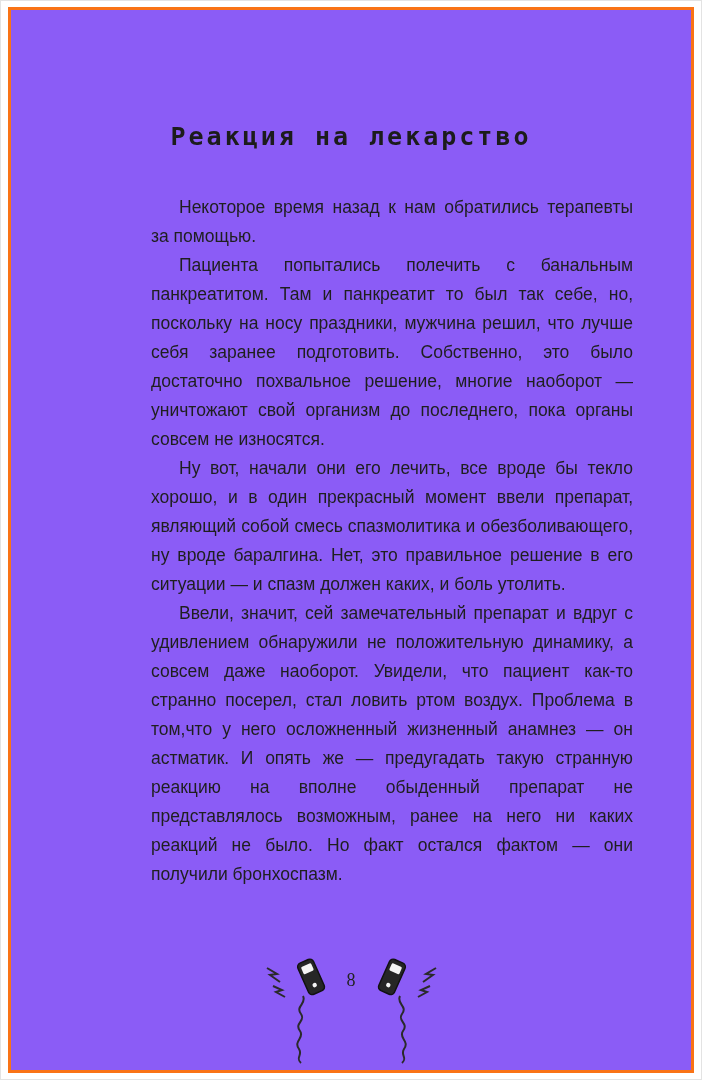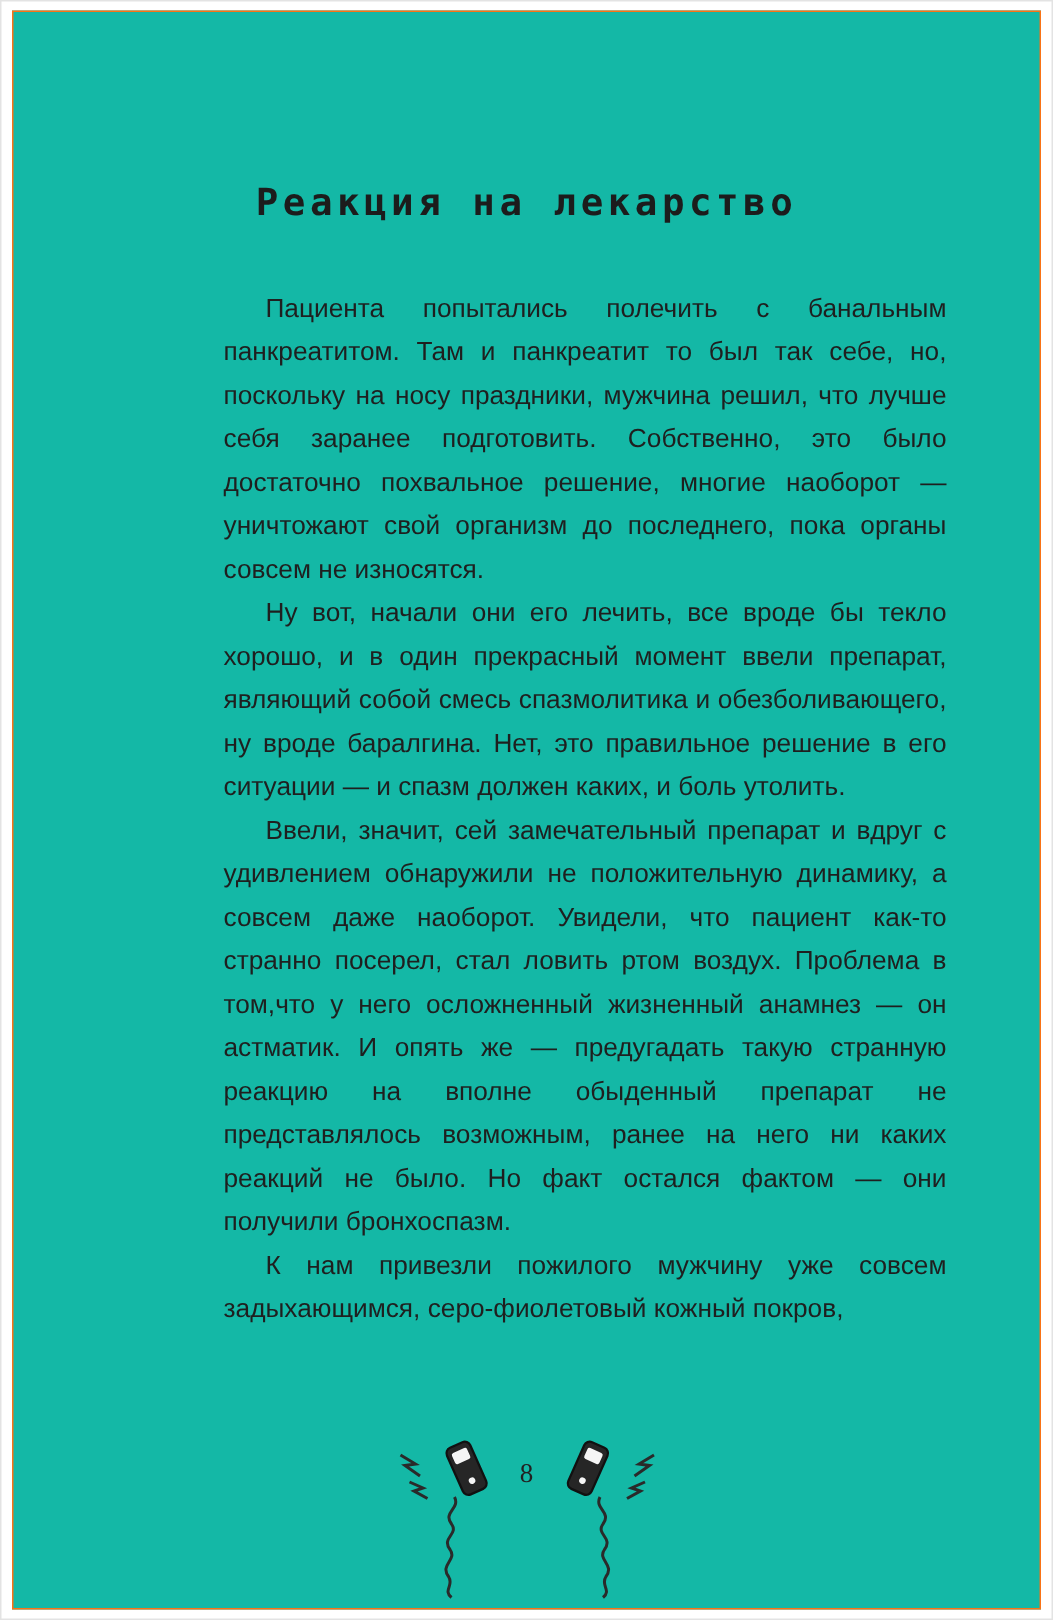--- a/index.html
+++ b/index.html
@@ -17,22 +17,22 @@
     overflow: hidden;
     box-sizing: border-box;
     border: 1px solid #e3e3e3;
   }
   .page-inner {
     position: absolute;
     top: 6px;
     left: 7px;
     right: 7px;
     bottom: 6px;
-    border: 1px solid #f97316;
-    background: #14b8a6;
+    border: 3px solid #f97316;
+    background: #8b5cf6;
   }
   .chapter-title {
     margin: 0;
     padding-top: 112px;
     text-align: center;
     font-family: "DejaVu Sans Mono", monospace;
     font-size: 25px;
     font-weight: bold;
     letter-spacing: 3px;
     color: #1c1c1c;
@@ -79,24 +79,24 @@
 </style>
 </head>
 <body>
 
 <div class="scan-frame">
   <div class="page-inner">
 
     <h1 class="chapter-title">Реакция на лекарство</h1>
 
     <div class="text-block">
+      <p>Некоторое время назад к нам обратились терапевты за помощью.</p>
       <p>Пациента попытались полечить с банальным панкреатитом. Там и панкреатит то был так себе, но, поскольку на носу праздники, мужчина решил, что лучше себя заранее подготовить. Собственно, это было достаточно похвальное решение, многие наоборот — уничтожают свой организм до последнего, пока органы совсем не износятся.</p>
       <p>Ну вот, начали они его лечить, все вроде бы текло хорошо, и в один прекрасный момент ввели препарат, являющий собой смесь спазмолитика и обезболивающего, ну вроде баралгина. Нет, это правильное решение в его ситуации — и спазм должен каких, и боль утолить.</p>
       <p>Ввели, значит, сей замечательный препарат и вдруг с удивлением обнаружили не положительную динамику, а совсем даже наоборот. Увидели, что пациент как-то странно посерел, стал ловить ртом воздух. Проблема в том,что у него осложненный жизненный анамнез — он астматик. И опять же — предугадать такую странную реакцию на вполне обыденный препарат не представлялось возможным, ранее на него ни каких реакций не было. Но факт остался фактом — они получили бронхоспазм.</p>
-      <p>К нам привезли пожилого мужчину уже совсем задыхающимся, серо-фиолетовый кожный покров,</p>
     </div>
 
     <div class="page-footer">
 
       <svg class="doodle" viewBox="0 0 78 112" fill="none" xmlns="http://www.w3.org/2000/svg">
 
         <path d="M8 16 l10 6 -7 1 10 7" stroke="#2a2a2a" stroke-width="2" fill="none"></path>
         <path d="M14 34 l9 4 -6 2 9 5" stroke="#2a2a2a" stroke-width="2" fill="none"></path>
 
         <g transform="rotate(-24 52 26)">

